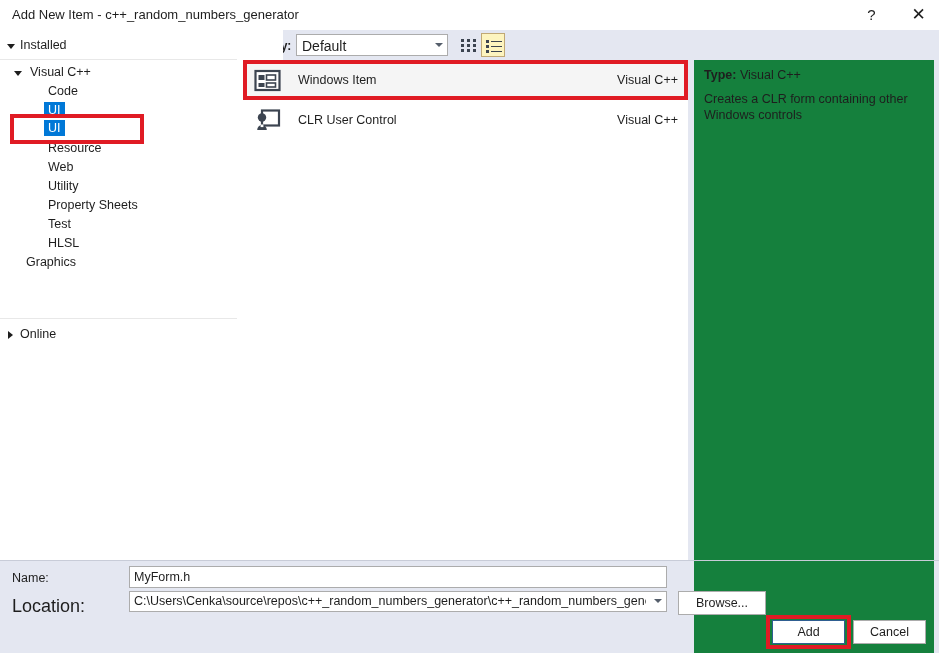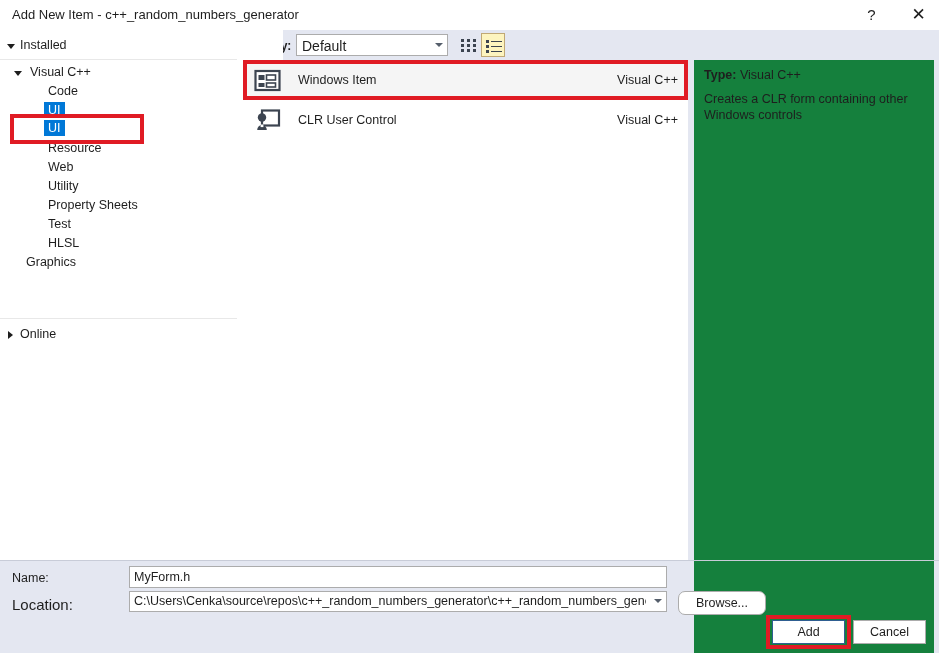--- a/index.html
+++ b/index.html
@@ -323,21 +323,21 @@
     box-sizing: border-box;
     padding: 10px 4px;
     font-family: "Liberation Sans", sans-serif;
     font-size: 12.5px;
     color: #1e1e1e;
     outline: none;
   }
   #location-label {
     position: absolute;
     left: 12px; top: 596px;
-    font-size: 15px;
+    font-size: 18px;
     color: #1e1e1e;
     text-align: center;
   }
   #location-combo {
     position: absolute;
     left: 129px; top: 591px;
     width: 538px; height: 21px;
     background: #ffffff;
     border: 1px solid #acacac;
     box-sizing: border-box;
@@ -364,21 +364,21 @@
     height: 24px;
     background: #ffffff;
     border: 1px solid #acacac;
     box-sizing: border-box;
     font-family: "Liberation Sans", sans-serif;
     font-size: 12.5px;
     color: #1e1e1e;
     cursor: pointer;
     padding: 0;
   }
-  #browse-btn { left: 678px; top: 591px; width: 88px; border-radius: 7px; }
+  #browse-btn { left: 678px; top: 591px; width: 88px; }
   #add-btn {
     left: 772px; top: 620px; width: 73px;
     border: 1px solid #2f5e91;
   }
   #cancel-btn { left: 853px; top: 620px; width: 73px; }
 
   
   .annot {
     position: absolute;
     border: 4px solid #e01b24;

